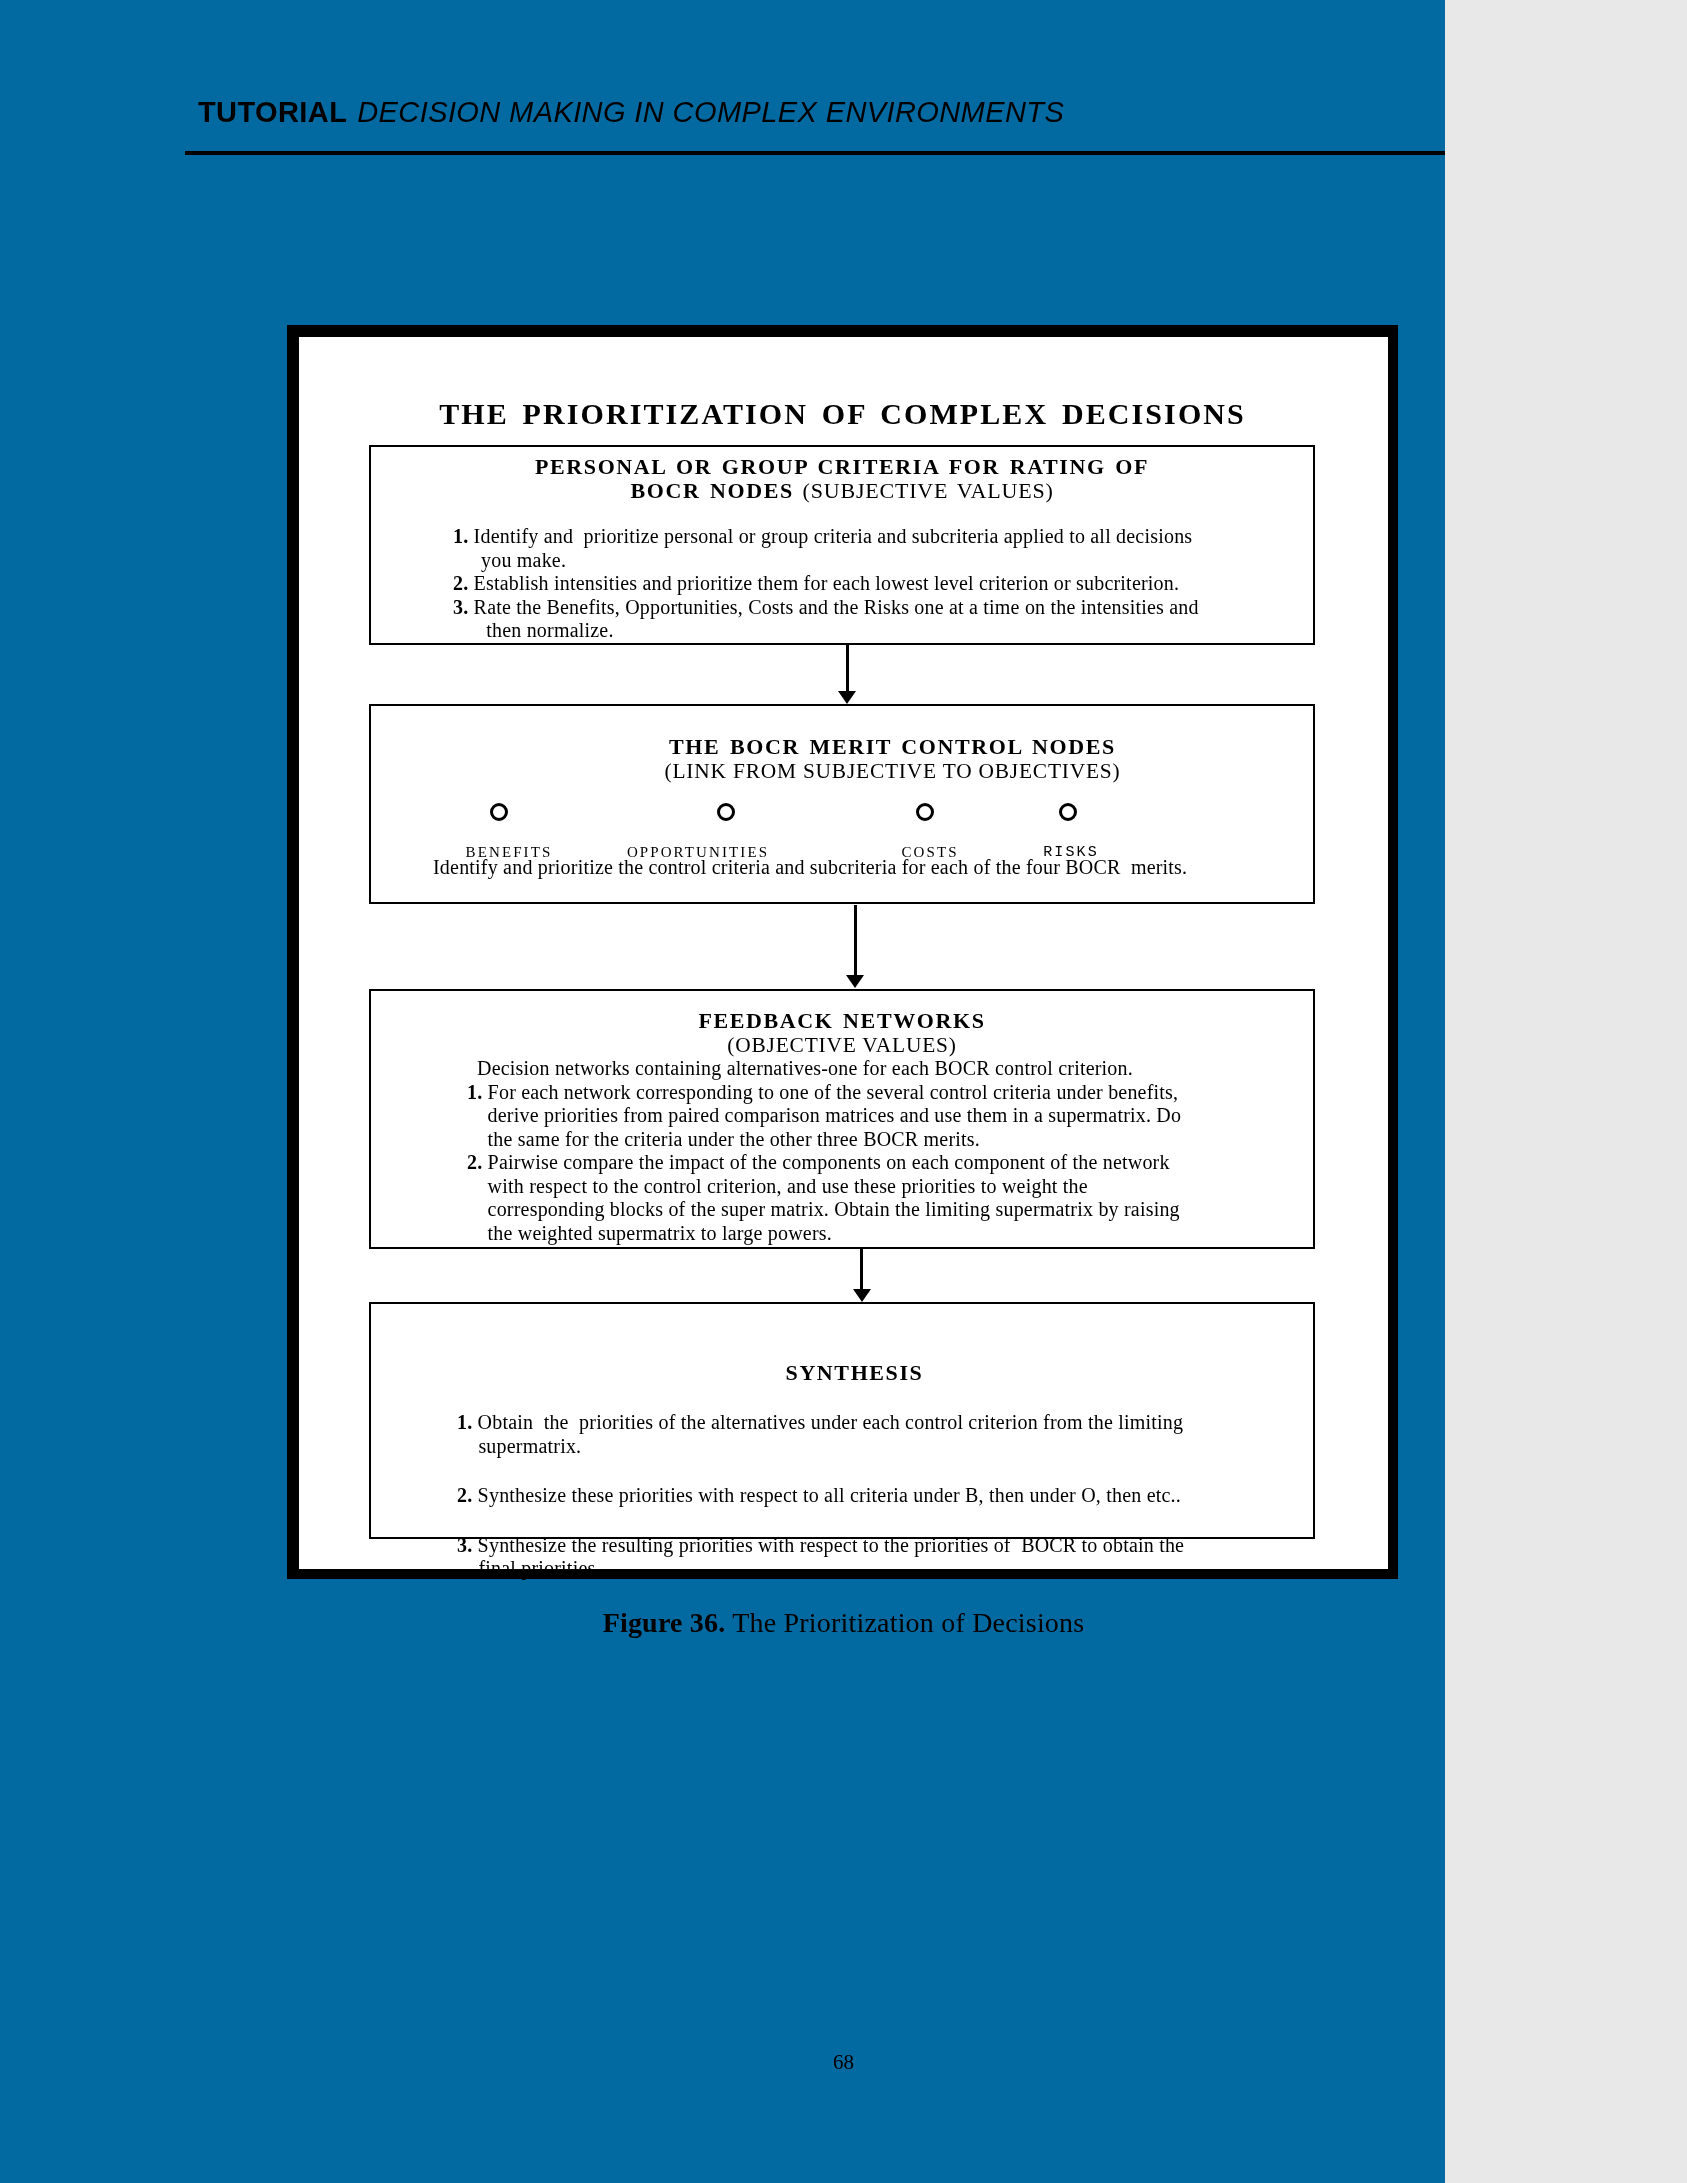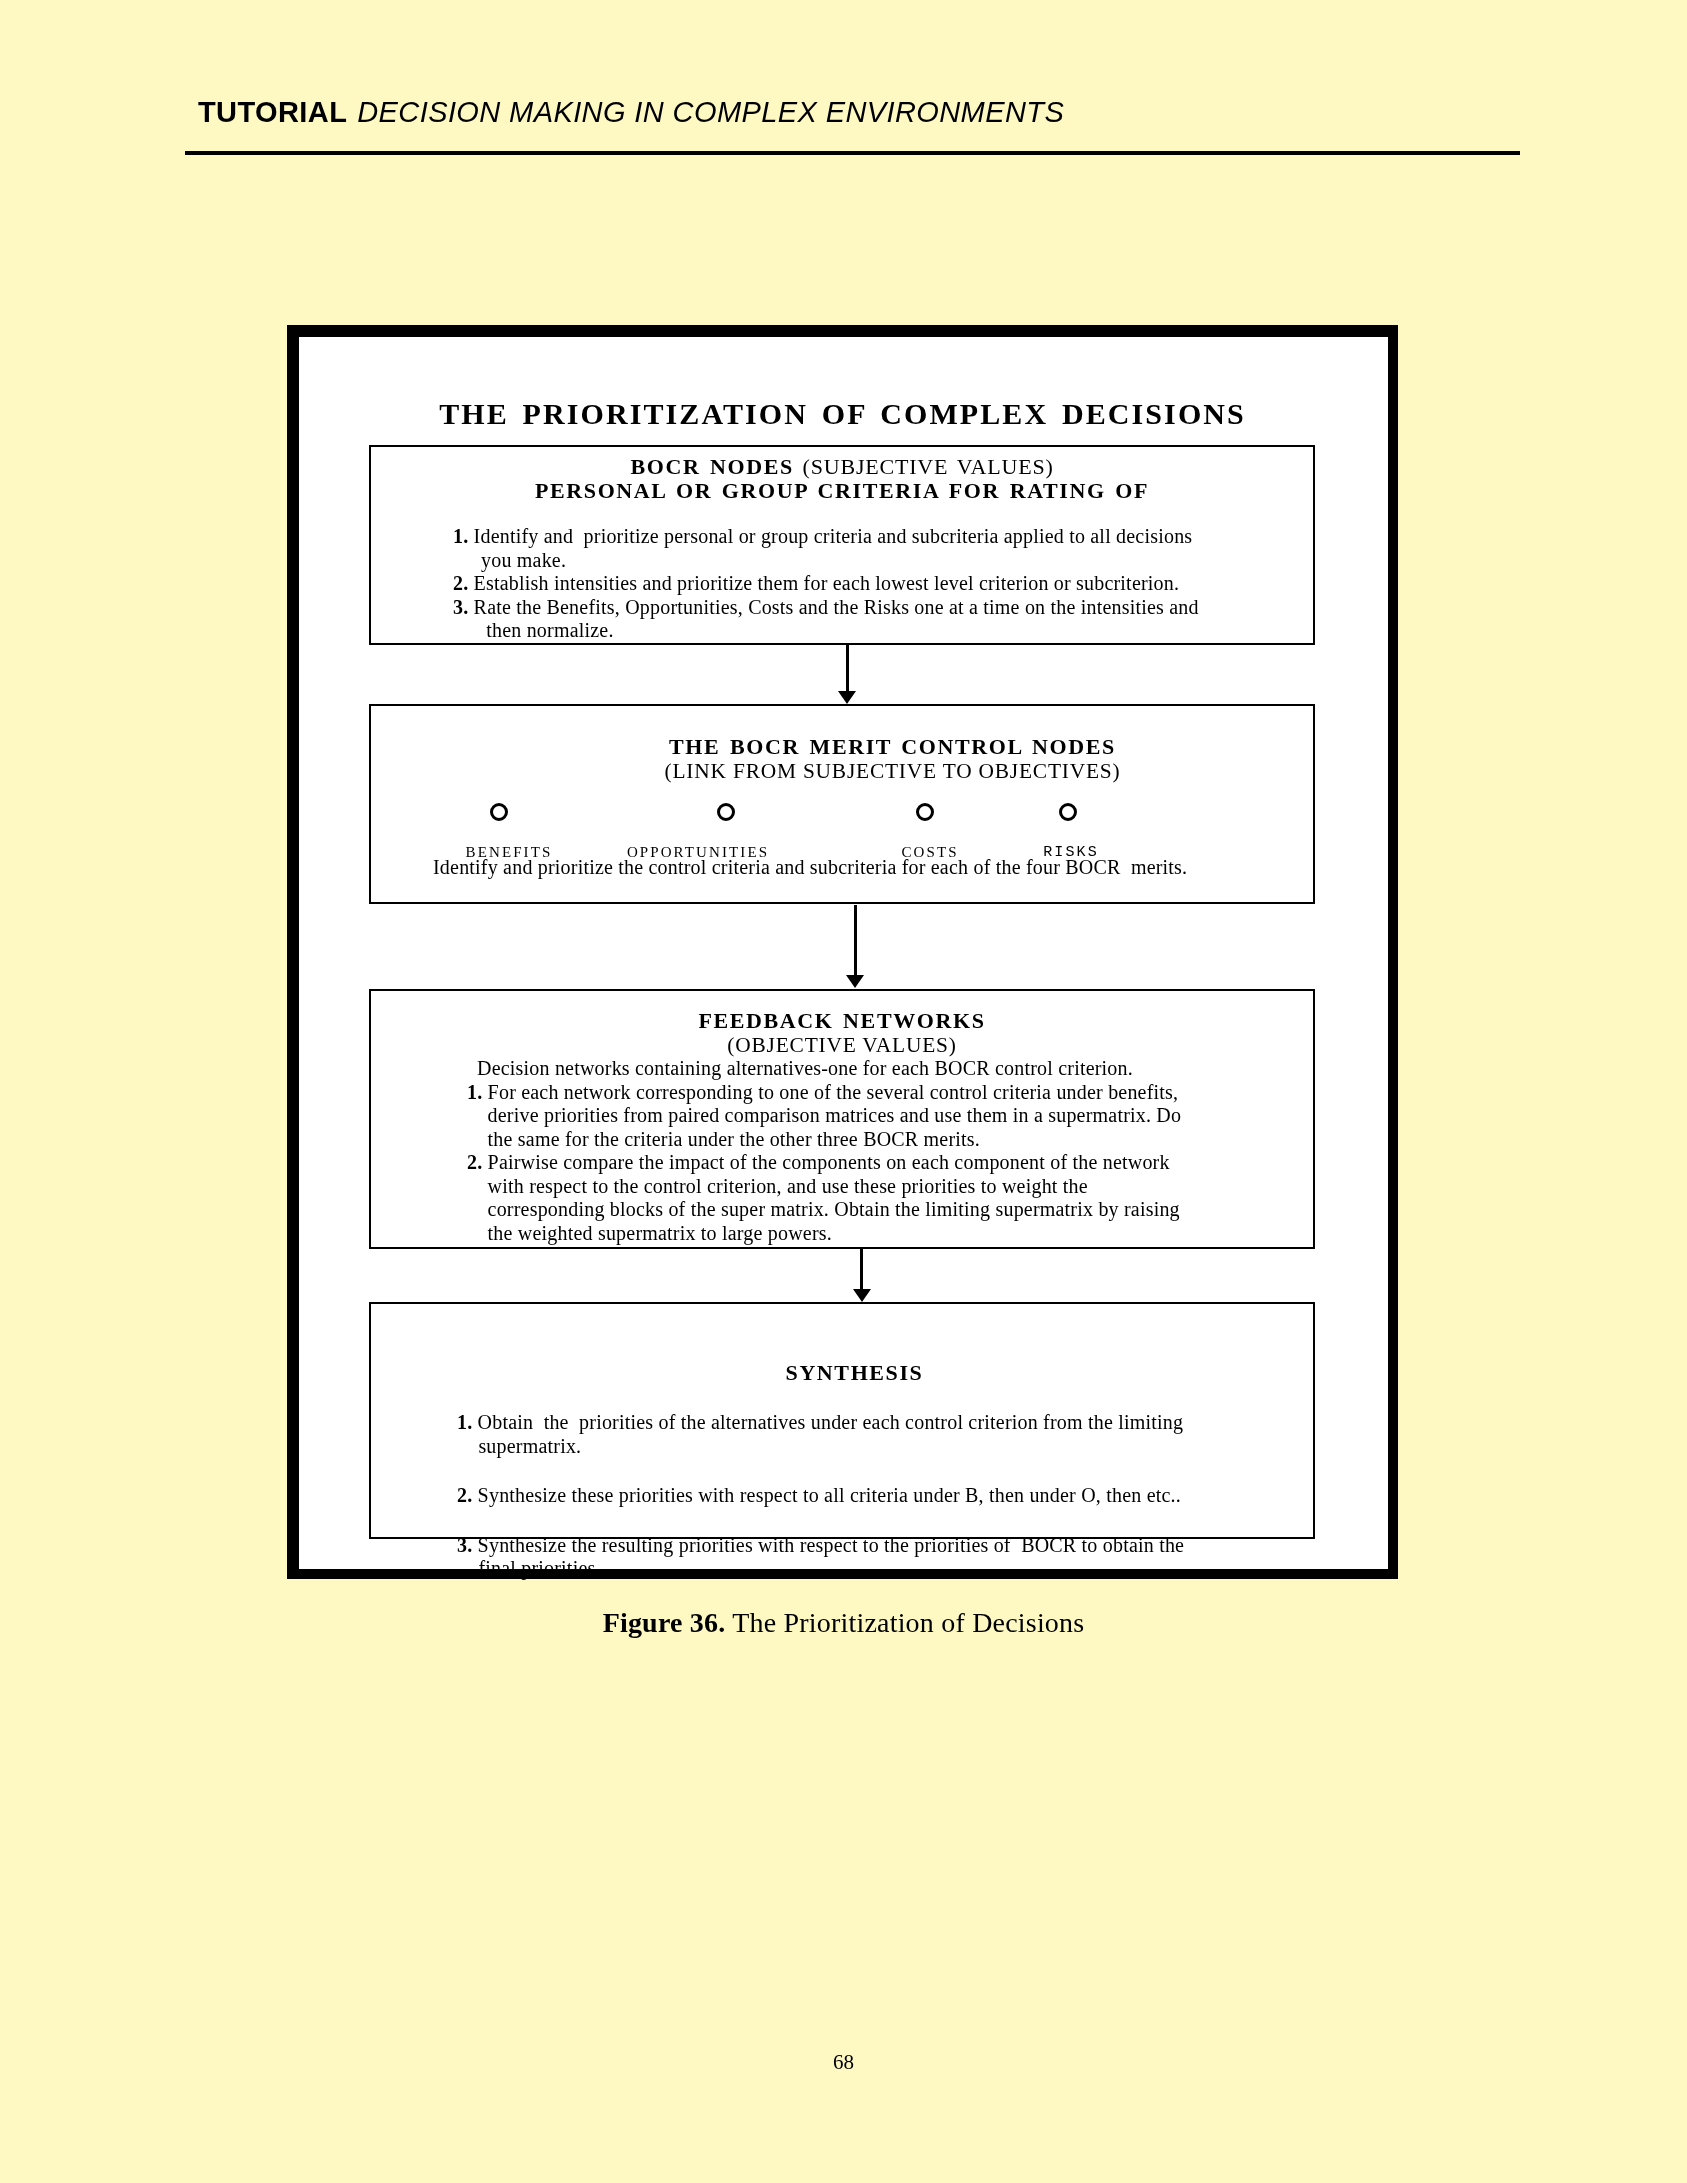--- a/index.html
+++ b/index.html
@@ -1,17 +1,17 @@
 <!DOCTYPE html>
 <html style="font-size:13px"><head>
 <meta charset="utf-8">
 <style>
   html,body{margin:0;padding:0;background:#e8e8e8;}
   .page{
-    position:relative;width:1687px;height:2183px;background:#fef9c3;
+    position:relative;width:1445px;height:2183px;background:#0369a1;
     font-family:"Liberation Serif", serif;color:#000;overflow:hidden;
   }
   
   .hdr{position:absolute;left:198px;top:96px;font-family:"Liberation Sans",sans-serif;
        font-size:29px;white-space:nowrap;letter-spacing:0.4px;}
   .hdr .b{font-weight:bold;}
   .hdr .i{font-style:italic;margin-left:10px;}
   .hdr-rule{position:absolute;left:185px;top:151px;width:1335px;height:4.1px;background:#000;}
   
   .frame{position:absolute;left:287px;top:325px;width:1111px;height:1254px;
@@ -65,22 +65,22 @@
 
   <div class="hdr">
     <span class="b">TUTORIAL</span><span class="i">DECISION MAKING IN COMPLEX ENVIRONMENTS</span>
   </div>
   <div class="hdr-rule"></div>
 
   <div class="frame"></div>
   <div class="frame-title">THE PRIORITIZATION OF COMPLEX DECISIONS</div>
 
   <div class="box b1">
+    <div class="box-h">PERSONAL  OR GROUP CRITERIA FOR RATING OF</div>
     <div class="box-h"><span>BOCR NODES</span><span class="norm"> (SUBJECTIVE VALUES)</span></div>
-    <div class="box-h">PERSONAL  OR GROUP CRITERIA FOR RATING OF</div>
     <div class="list">
       <div class="li"><span class="num">1.</span><span> Identify and  prioritize personal or group criteria and subcriteria applied to all decisions
 you make.</span></div>
       <div class="li"><span class="num">2.</span><span> Establish intensities and prioritize them for each lowest level criterion or subcriterion.</span></div>
       <div class="li"><span class="num">3.</span><span> Rate the Benefits, Opportunities, Costs and the Risks one at a time on the intensities and
  then normalize.</span></div>
     </div>
   </div>
 
   <div class="arrow-line" style="left:846px;top:645px;height:48px;"></div>

